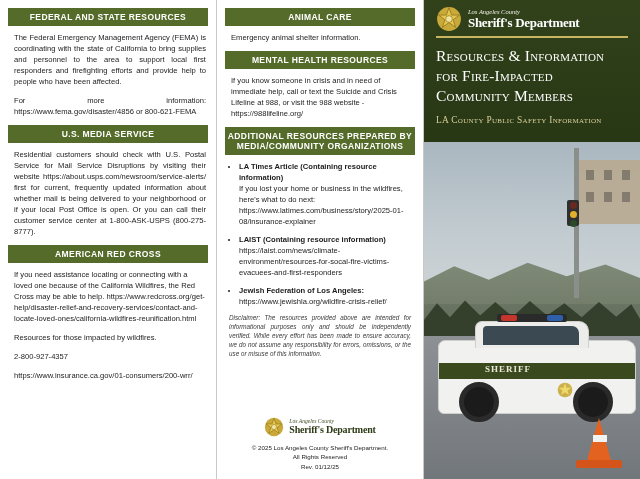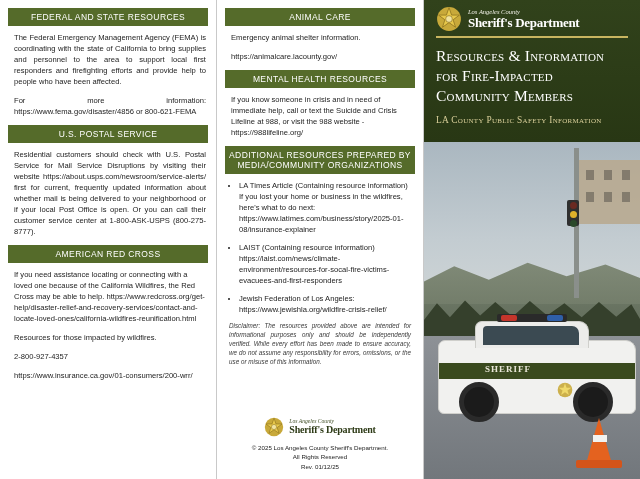--- a/index.html
+++ b/index.html
@@ -40,21 +40,21 @@
   .col-right {
     width: 216px;
     background: #2b3a17;
   }
 
   
   .sec-head {
     background: #556b2a;
     color: #ffffff;
     font-size: 8.5px;
-    font-weight: normal;
+    font-weight: bold;
     letter-spacing: 0.4px;
     text-align: center;
     padding: 4px 2px;
     margin: 0 0 6px 0;
   }
   .sec-head.first { margin-top: 2px; }
 
   .body-text {
     font-size: 7.6px;
     line-height: 1.45;
@@ -66,21 +66,21 @@
 
   
   ul.res-list {
     margin: 4px 2px 6px 2px;
     padding-left: 12px;
     font-size: 7.6px;
     line-height: 1.45;
     color: #1c1c1c;
   }
   ul.res-list li { margin-bottom: 7px; }
-  ul.res-list li b { font-weight: normal; text-align: center; }
+  ul.res-list li b { font-weight: bold; text-align: center; }
   .disclaimer {
     font-size: 6.3px;
     line-height: 1.42;
     color: #3a3a3a;
     font-style: italic;
     margin: 6px 4px 0 4px;
     text-align: justify;
   }
 
   
@@ -305,36 +305,35 @@
 <body>
 
 <div class="page">
 
   <div class="col col-left">
 
     <div class="sec-head first">FEDERAL AND STATE RESOURCES</div>
     <div class="body-text">The Federal Emergency Management Agency (FEMA) is coordinating with the state of California to bring supplies and personnel to the area to support local first responders and firefighting efforts and provide help to people who have been affected.</div>
     <div class="body-text">For more information: https://www.fema.gov/disaster/4856 or 800-621-FEMA</div>
 
-    <div class="sec-head">U.S. POSTAL SERVICE</div>
+    <div class="sec-head">U.S. MEDIA SERVICE</div>
     <div class="body-text">Residential customers should check with U.S. Postal Service for Mail Service Disruptions by visiting their website https://about.usps.com/newsroom/service-alerts/ first for current, frequently updated information about whether mail is being delivered to your neighborhood or if your local Post Office is open. Or you can call their customer service center at 1-800-ASK-USPS (800-275-8777).</div>
 
     <div class="sec-head">AMERICAN RED CROSS</div>
     <div class="body-text nojust">If you need assistance locating or connecting with a loved one because of the California Wildfires, the Red Cross may be able to help. https://www.redcross.org/get-help/disaster-relief-and-recovery-services/contact-and-locate-loved-ones/california-wildfires-reunification.html</div>
 
     <div class="body-text nojust">Resources for those impacted by wildfires.</div>
     <div class="body-text nojust">2-800-927-4357</div>
     <div class="body-text nojust">https://www.insurance.ca.gov/01-consumers/200-wrr/</div>
   </div>
 
   <div class="col col-mid">
 
     <div class="sec-head first">ANIMAL CARE</div>
     <div class="body-text nojust">Emergency animal shelter information.</div>
-    <div class="body-text nojust">https://animalcare.lacounty.gov/</div>
 
     <div class="sec-head">MENTAL HEALTH RESOURCES</div>
     <div class="body-text nojust">If you know someone in crisis and in need of immediate help, call or text the Suicide and Crisis Lifeline at 988, or visit the 988 website - https://988lifeline.org/</div>
 
     <div class="sec-head">ADDITIONAL RESOURCES PREPARED BY MEDIA/COMMUNITY ORGANIZATIONS</div>
 
     <ul class="res-list">
       <li>
         <b>LA Times Article (Containing resource information)</b><br>
         <span>If you lost your home or business in the wildfires, here's what to do next: https://www.latimes.com/business/story/2025-01-08/insurance-explainer</span>

